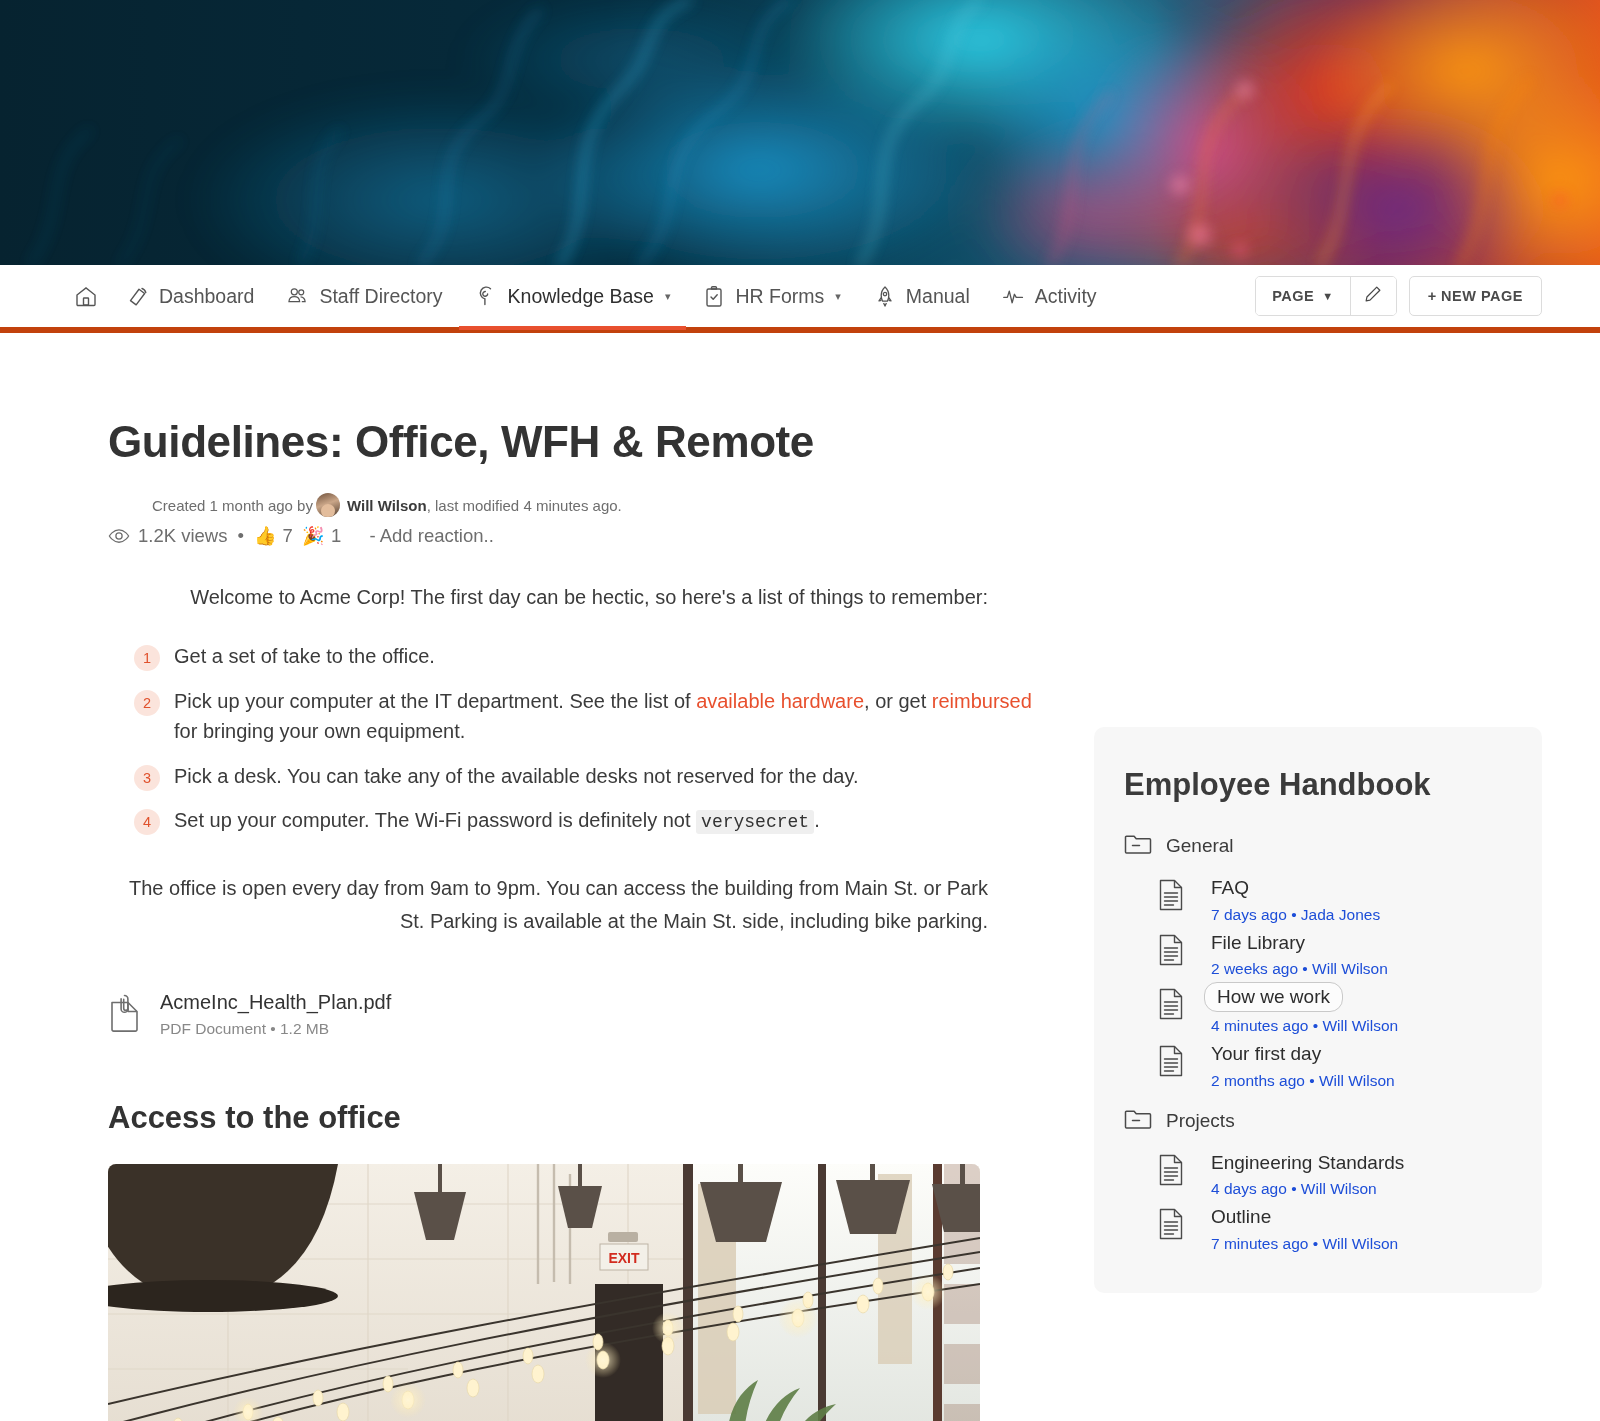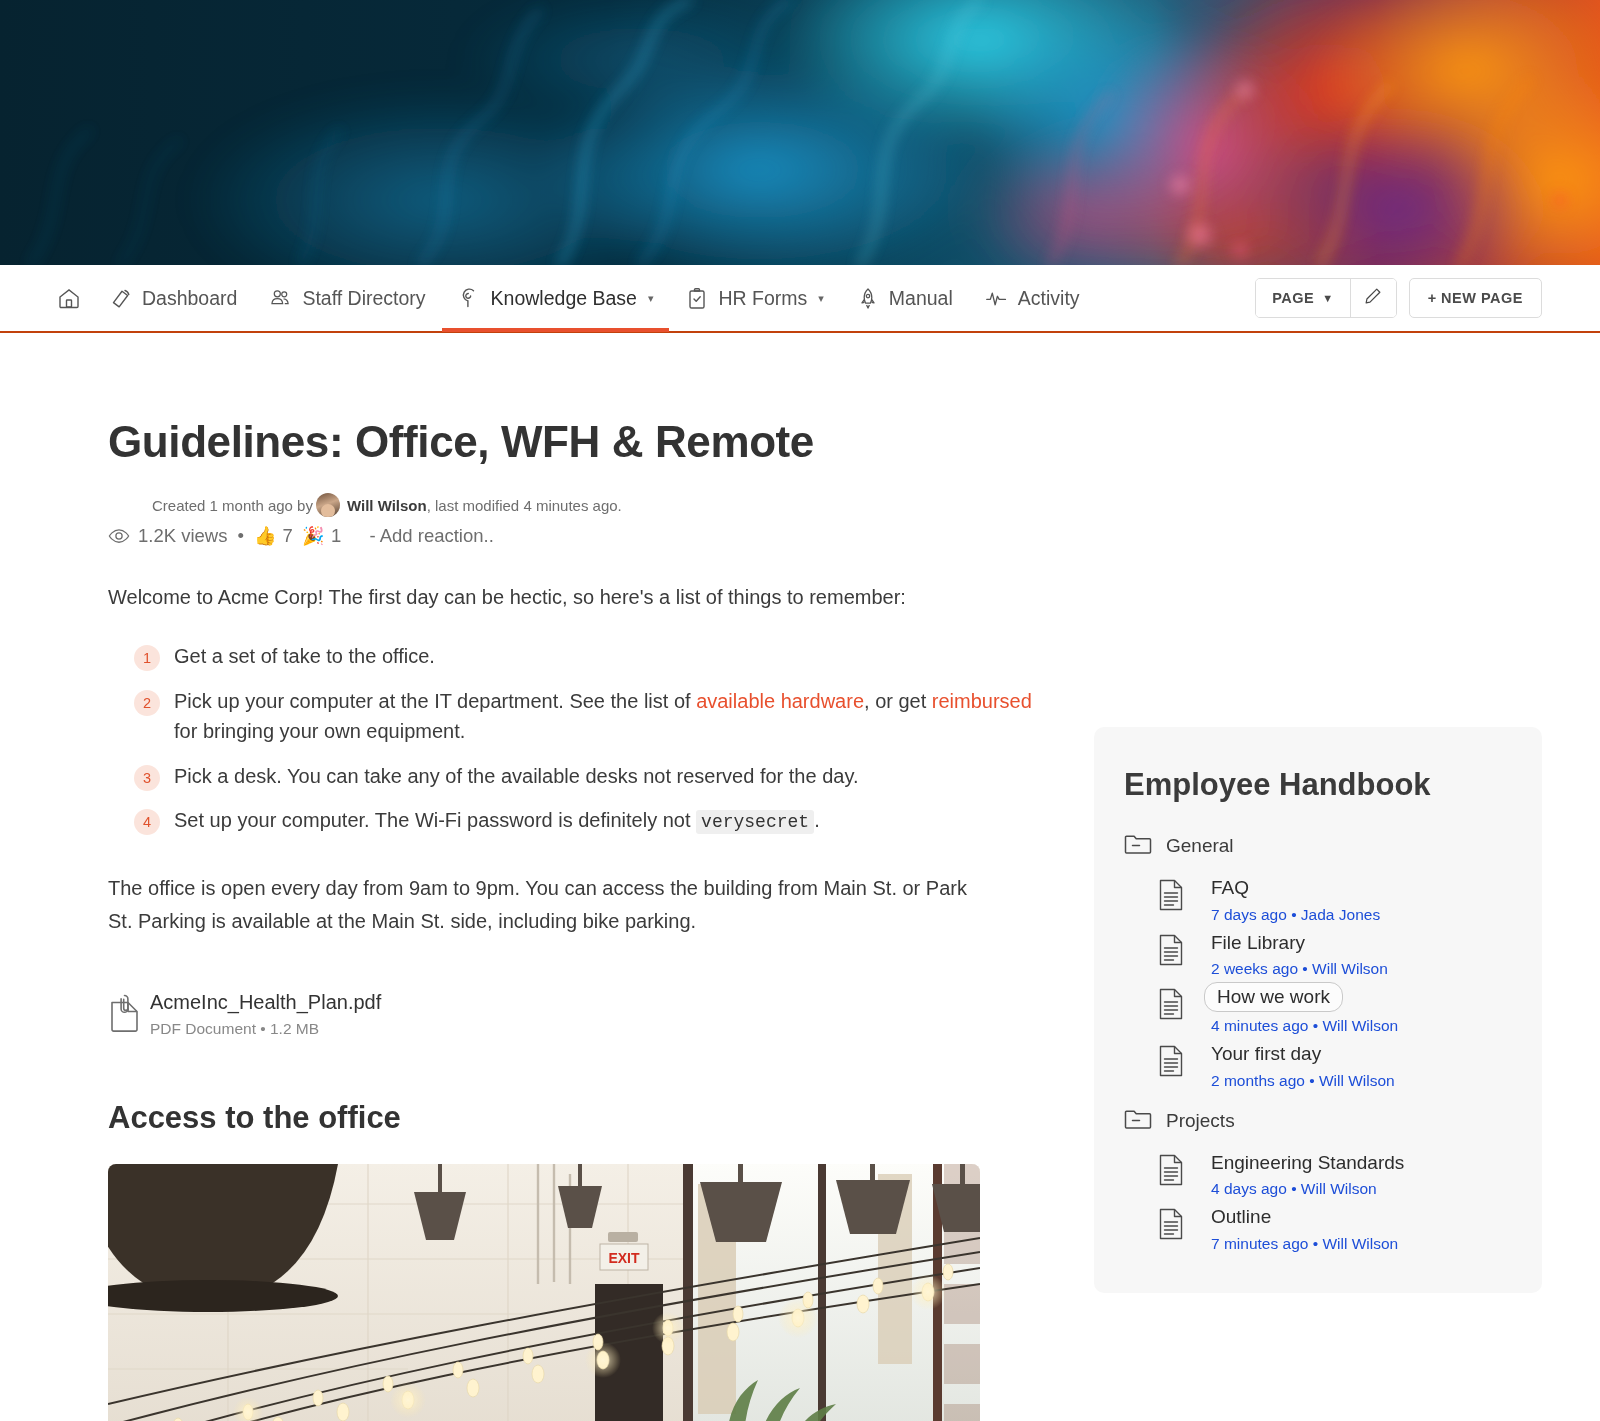--- a/index.html
+++ b/index.html
@@ -19,23 +19,23 @@
     overflow:hidden;
     background:#062635;
   }
   .banner svg { display:block; width:1600px; height:265px; }
 
   
   .navbar {
     position:relative;
     width:1600px; height:68px;
     background:#ffffff;
-    border-bottom:2px solid #c2410c;
+    border-bottom:6px solid #c2410c;
     display:flex; align-items:center;
-    padding:0 58px 0 45px;
+    padding:0 58px 0 62px;
   }
   .nav-left { display:flex; align-items:center; gap:0px; height:68px; }
   .nav-item {
     display:flex; align-items:center; gap:9px;
     height:68px;
     padding:0 16px;
     font-size:19.5px;
     color:#555;
     cursor:pointer;
     position:relative;
@@ -115,20 +115,21 @@
   .stats-line .eye { margin-right:8px; display:inline-flex; }
   .dot-sep { margin:0 10px; }
   .reaction { margin-right:6px; font-size:18px; }
   .rcount { margin-right:10px; }
   .add-reaction { margin-left:18px; color:#6e6e6e; cursor:pointer; }
 
   p.body-text {
     font-size:20px; line-height:1.62;
     color:#3b3b3b; margin:0 0 28px 0;
     max-width:880px;
+    text-align:right;
   }
   p.para2 { margin-top:36px; margin-bottom:0; }
 
   ol.steps { list-style:none; margin:0 0 0 0; padding:0 0 0 26px; }
   ol.steps li {
     display:flex; align-items:flex-start; gap:14px;
     font-size:20px; line-height:1.52;
     margin-bottom:14px;
     max-width:900px;
   }
@@ -142,21 +143,21 @@
   }
   a.link { color:#e8502e; text-decoration:none; cursor:pointer; }
   code.inline {
     font-family:"Liberation Mono", monospace;
     background:#efefef; color:#333;
     font-size:18px; padding:2px 5px; border-radius:3px;
   }
 
   
   .attach {
-    display:flex; align-items:flex-start; gap:8px;
+    display:flex; align-items:flex-start; gap:18px;
     margin:52px 0 0 0; cursor:pointer;
   }
   .attach-ico { flex:none; margin-top:4px; }
   .attach-name { font-size:20px; color:#333; line-height:1.3; }
   .attach-sub { font-size:15.5px; color:#888; margin-top:5px; }
 
   h2.section { font-size:31px; font-weight:bold; color:#333; margin:62px 0 28px 0; }
 
   .office-photo {
     width:872px; height:300px;

